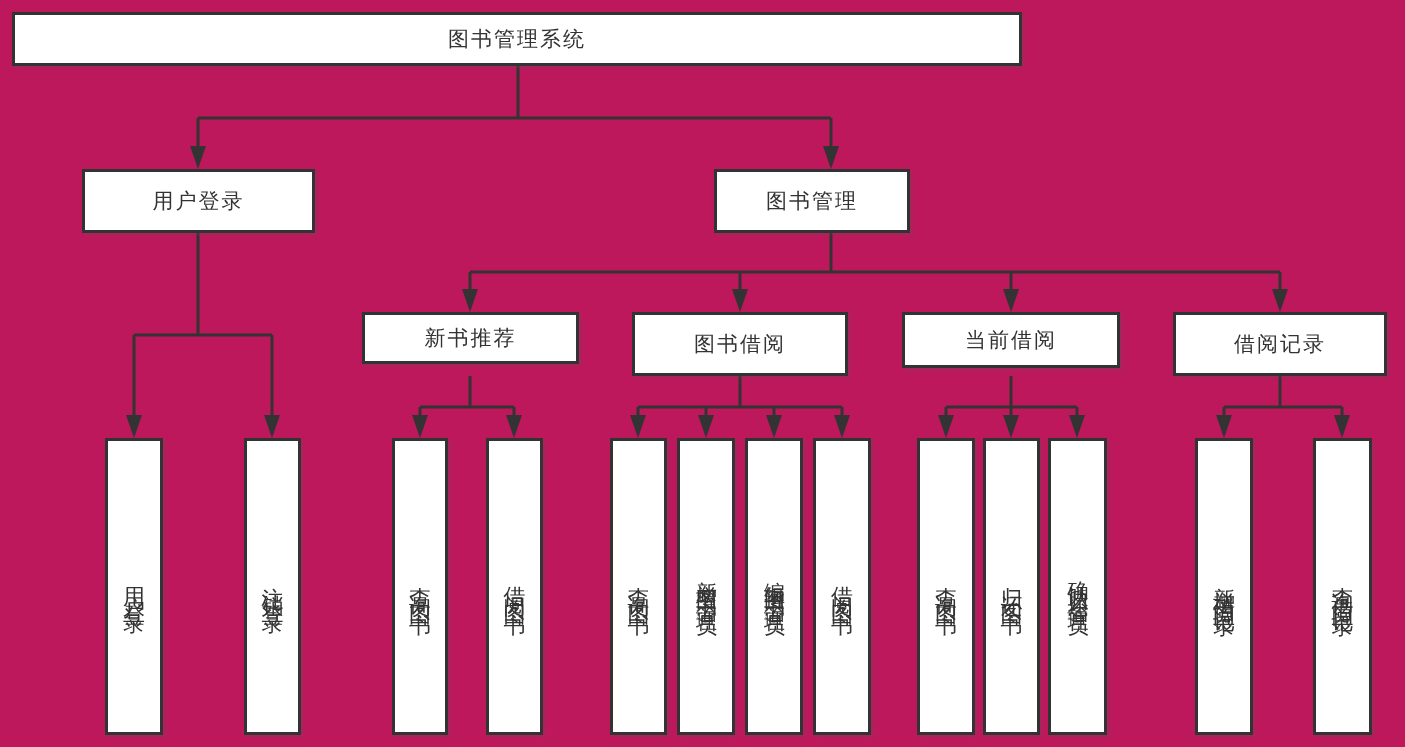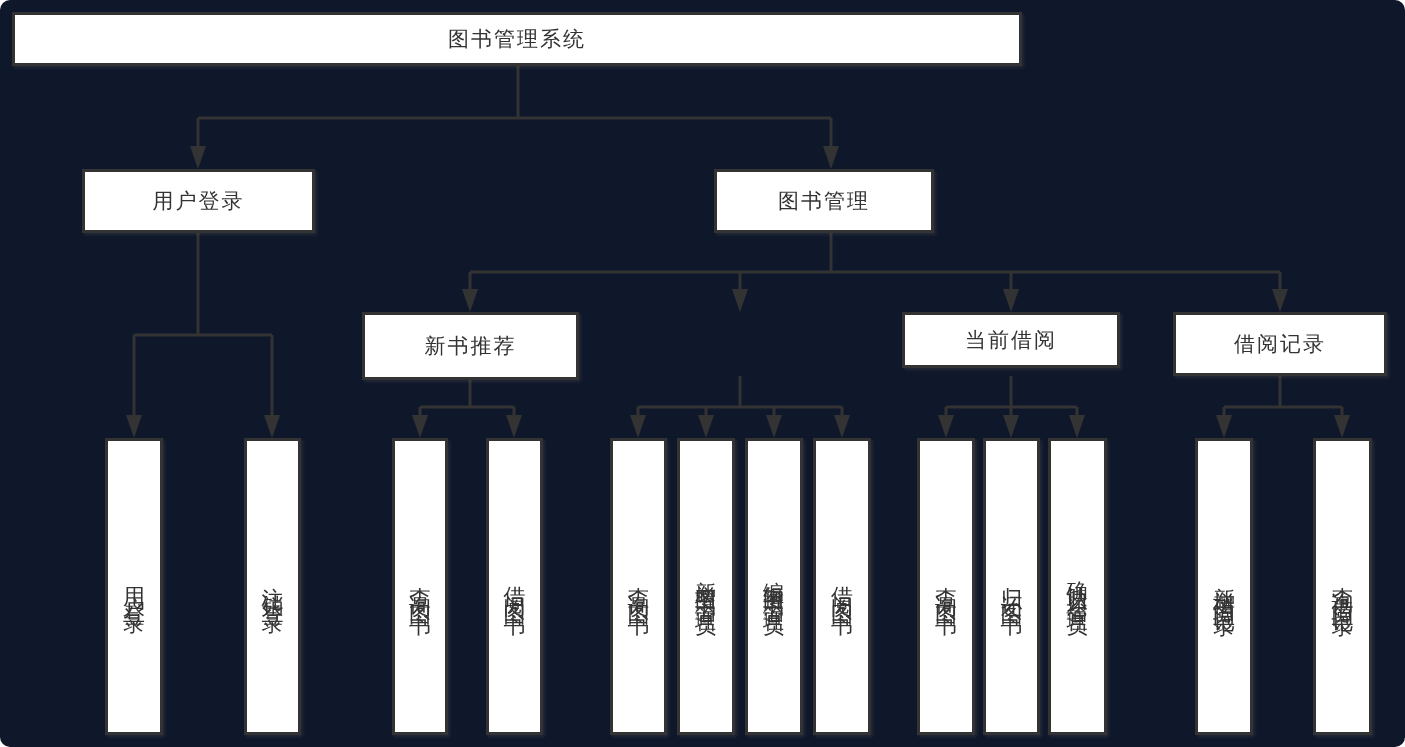--- a/index.html
+++ b/index.html
@@ -1,22 +1,21 @@
 <!DOCTYPE html>
 <html><head>
 <meta charset="utf-8">
 <style>
   html,body{margin:0;padding:0;background:#ffffff;}
   .stage{
     position:relative;
     width:1405px;height:747px;
-    background:#0f172a;
+    background:#be185d;
     overflow:hidden;
-    font-family:Liberation Sans, sans-serif;
-    border-radius:10px;
+    font-family:Liberation Serif, serif;
   }
   .wires{position:absolute;left:0;top:0;z-index:0;}
   .box{
     position:absolute;
     box-sizing:border-box;
     border:3px solid #333333;
     background:#ffffff;
     box-shadow:2px 2px 3px rgba(90,90,90,0.28);
     display:flex;align-items:center;justify-content:center;
     color:#333333;
@@ -85,26 +84,29 @@
     </g>
   </svg>
 
   <div class="box" style="left:12px;top:12px;width:1010px;height:54px">
     <span class="hlabel">图书管理系统</span>
   </div>
 
   <div class="box" style="left:82px;top:169px;width:233px;height:64px">
     <span class="hlabel">用户登录</span>
   </div>
-  <div class="box" style="left:714px;top:169px;width:220px;height:64px">
+  <div class="box" style="left:714px;top:169px;width:196px;height:64px">
     <span class="hlabel">图书管理</span>
   </div>
 
-  <div class="box" style="left:362px;top:312px;width:217px;height:68px">
+  <div class="box" style="left:362px;top:312px;width:217px;height:52px">
     <span class="hlabel">新书推荐</span>
+  </div>
+  <div class="box" style="left:632px;top:312px;width:216px;height:64px">
+    <span class="hlabel">图书借阅</span>
   </div>
   <div class="box" style="left:902px;top:312px;width:218px;height:56px">
     <span class="hlabel">当前借阅</span>
   </div>
   <div class="box" style="left:1173px;top:312px;width:214px;height:64px">
     <span class="hlabel">借阅记录</span>
   </div>
 
   <div class="box" style="left:105px;top:438px;width:58px;height:297px">
     <span class="vlabel">用户登录</span>

